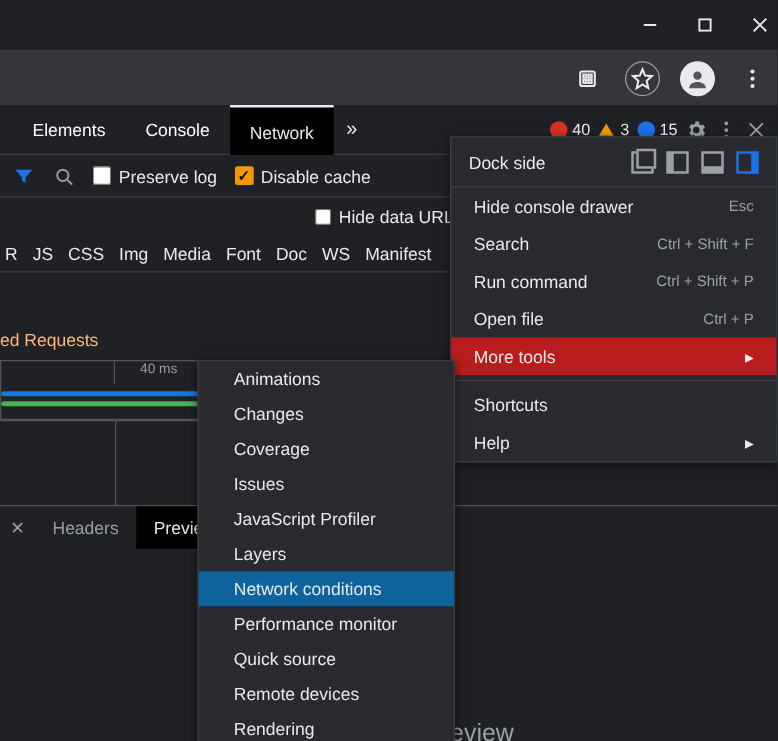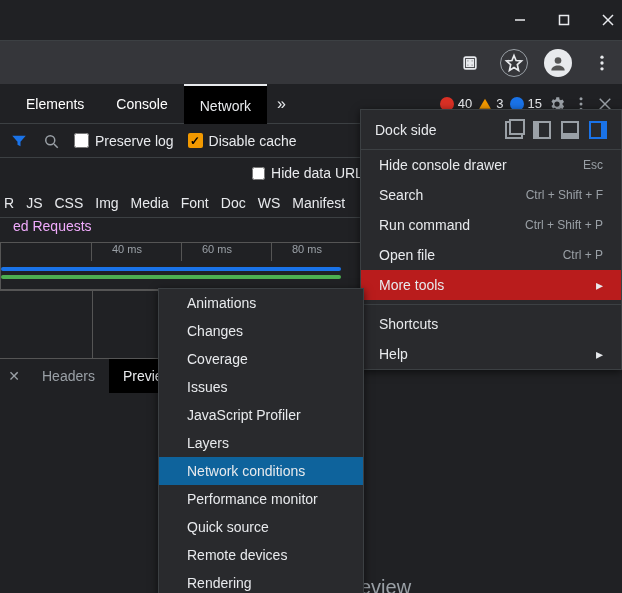--- a/index.html
+++ b/index.html
@@ -41,21 +41,21 @@
   .cb .checked-box { width:15px;height:15px;background:#f29900;display:inline-flex;align-items:center;justify-content:center;color:#000;font-size:12px;font-weight:bold;border-radius:2px;}
 
   
   .net-row2 { height:30px; display:flex; align-items:center; justify-content:center; gap:6px; font-size:14px; }
 
   
   .filter-row { height:30px; display:flex; align-items:center; gap:12px; padding-left:4px; font-size:14px; color:#e8eaed; border-bottom:1px solid #3c4043; }
   .filter-item { cursor:pointer; }
 
   
-  .blocked-row { height:24px; font-size:14px; color:#f0abfc; padding-left:13px;}
+  .blocked-row { height:24px; font-size:14px; color:#fdba74; padding-left:0;margin-top:46px;}
 
   
   .timeline { height:48px; border:1px solid #555; margin:0; position:relative; }
   .tick-row { height:18px; display:flex; font-size:11px; color:#9aa0a6;}
   .tick { width:90px; border-left:1px solid #555; padding-left:20px; }
   .bars { position:absolute; top:18px; left:0; right:0; height:30px; }
   .bar { position:absolute; height:4px; border-radius:2px; }
   .bar.blue{background:#1a73e8; top:6px; left:0; width:340px;}
   .bar.green{background:#4caf50; top:14px; left:0; width:340px;}
 

